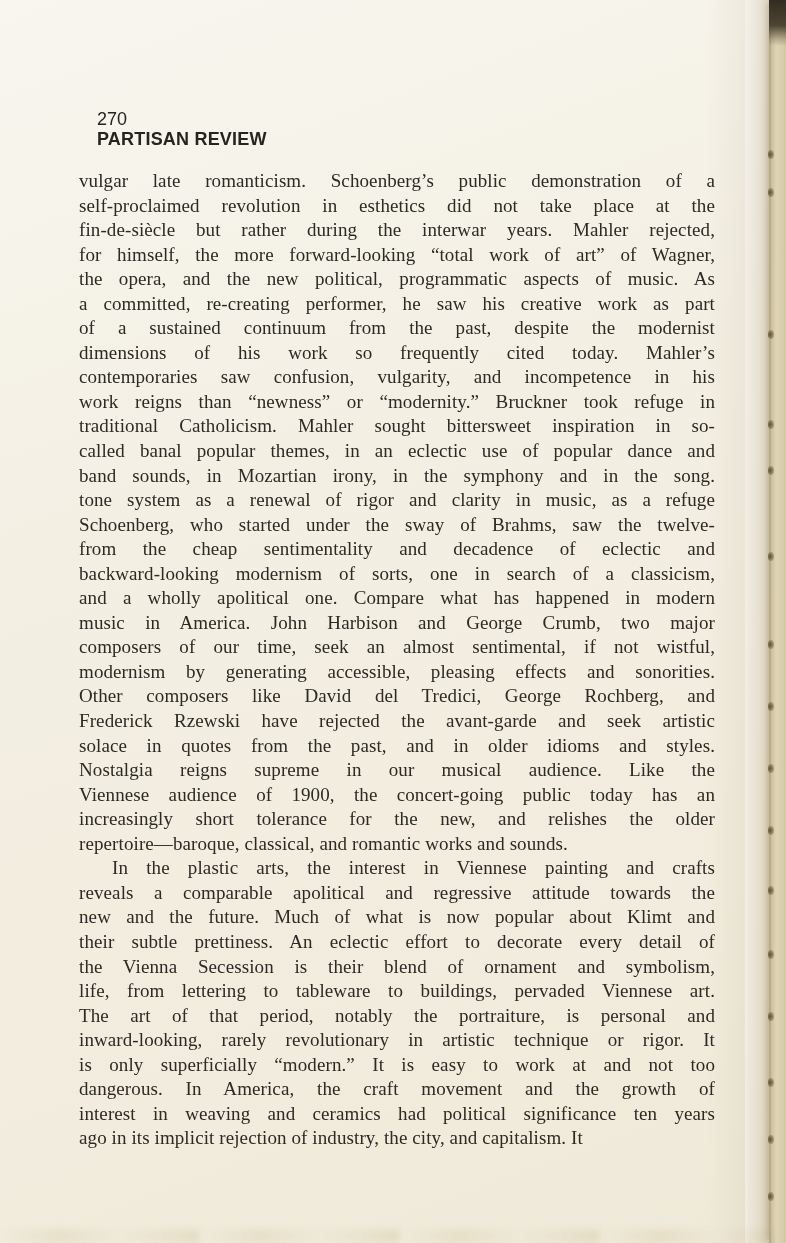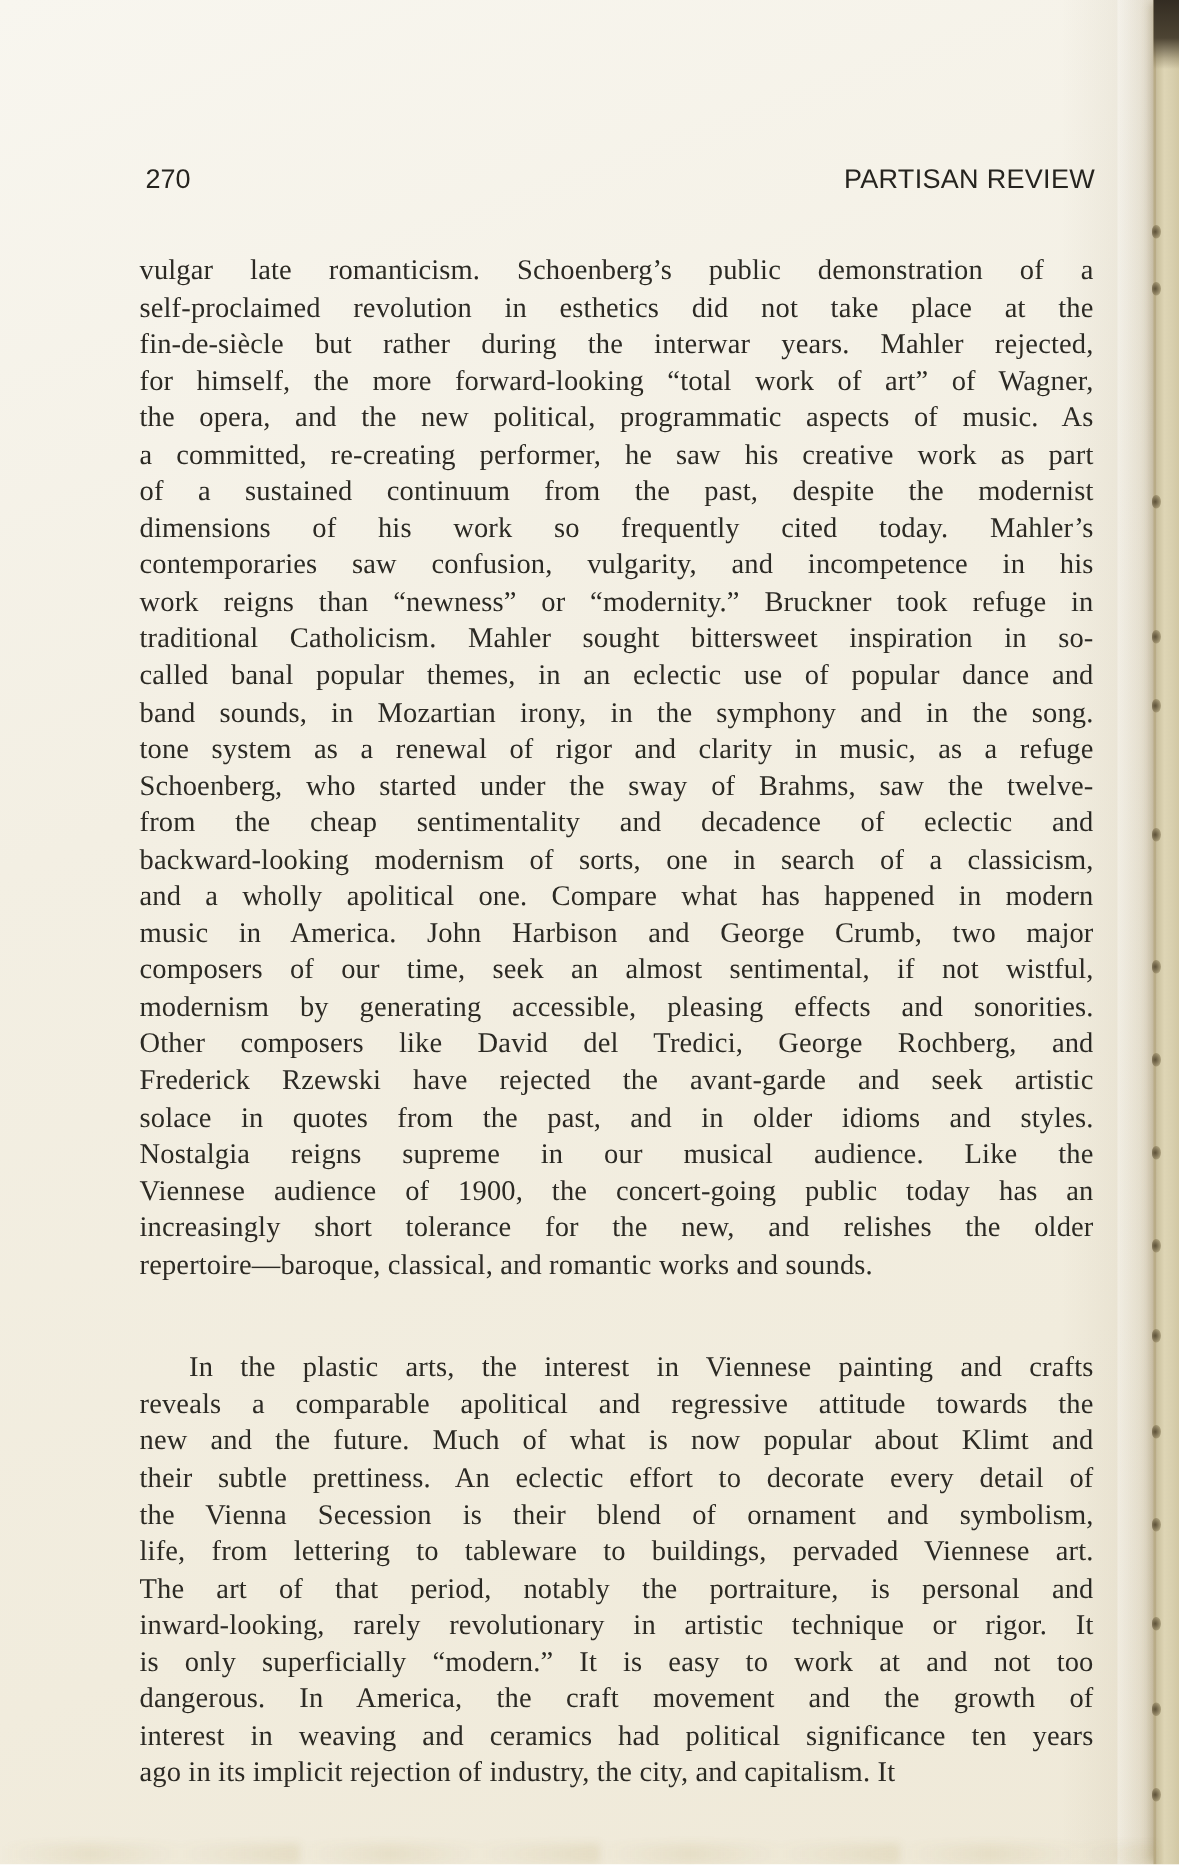--- a/index.html
+++ b/index.html
@@ -28,46 +28,46 @@
     left: 97px;
     right: 56px;
     top: 109px;
     display: flex;
     justify-content: space-between;
     align-items: baseline;
     font-family: "Liberation Sans", sans-serif;
     font-size: 18px;
     line-height: 20px;
     color: #26241f;
+    flex-direction: column;
   }
   .running-head .journal {
-    font-weight: normal;
+    font-weight: bold;
     letter-spacing: 0.2px;
   }
   .text-block {
     position: absolute;
-    left: 93px;
+    left: 79px;
     width: 636px;
     top: 169px;
   }
   .line {
     font-size: 19px;
     line-height: 24.55px;
     letter-spacing: 0.1px;
     color: #2c2a24;
     text-align: justify;
     text-align-last: justify;
     white-space: normal;
   }
   .line.last {
     text-align-last: left;
   }
   .line.indent {
     text-indent: 33px;
-    margin-top: 44px;
   }
   
   .page-edge {
     position: absolute;
     top: 0;
     right: 0;
     bottom: 0;
     width: 15px;
     background: linear-gradient(90deg, #c9bf9c 0%, #ded5b5 35%, #d8cfae 70%, #d2c8a4 100%);
     border-left: 2px solid #b9ac87;

